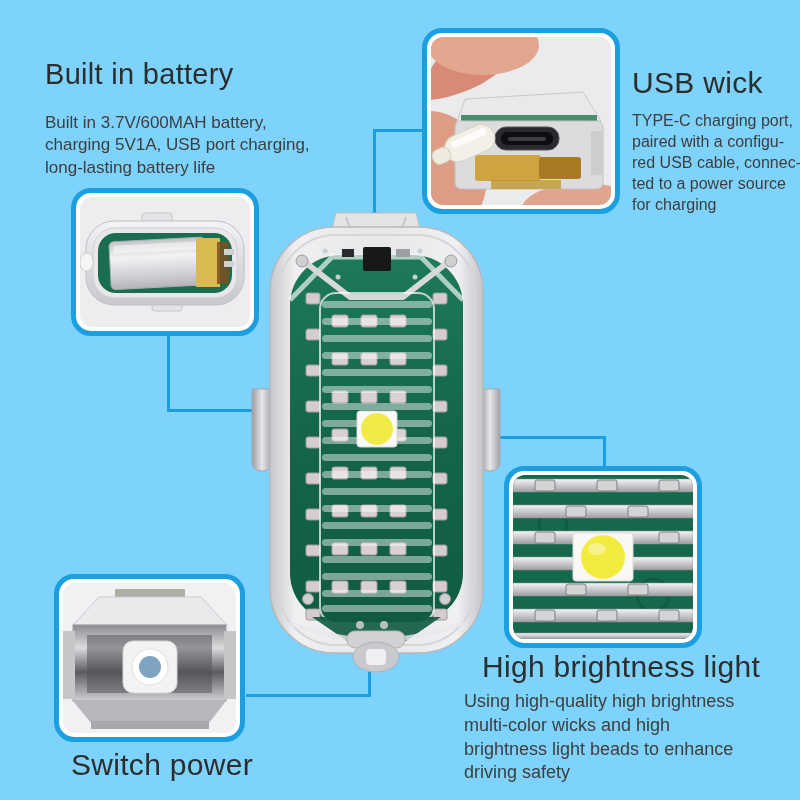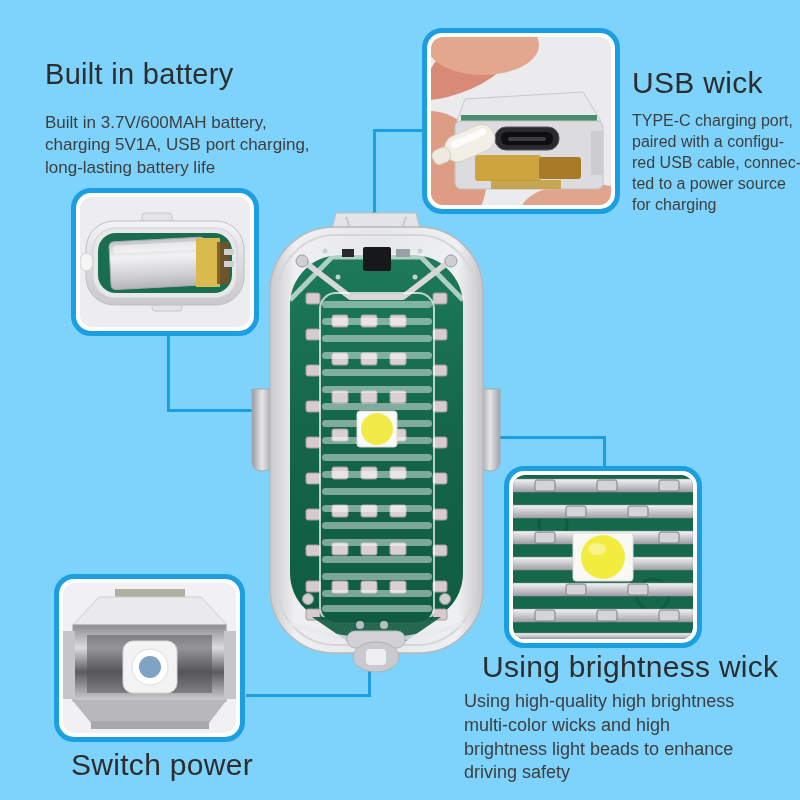--- a/index.html
+++ b/index.html
@@ -26,21 +26,21 @@
 charging 5V1A, USB port charging,
 long-lasting battery life</div>
 
   <div class="callout-title" style="left:632px;top:66px;font-size:30px;">USB wick</div>
   <div class="callout-body" style="left:632px;top:110px;width:172px;font-size:16px;">TYPE-C charging port,
 paired with a configu-
 red USB cable, connec-
 ted to a power source
 for charging</div>
 
-  <div class="callout-title" style="left:482px;top:650px;font-size:30px;">Using brightness wick</div>
+  <div class="callout-title" style="left:482px;top:650px;font-size:30px;">High brightness light</div>
   <div class="callout-body" style="left:464px;top:690px;width:320px;font-size:18px;">Using high-quality high brightness
 multi-color wicks and high
 brightness light beads to enhance
 driving safety</div>
 
   <div class="callout-title" style="left:52px;top:748px;width:220px;text-align:center;font-size:30px;">Switch power</div>
 
   <div class="line" style="left:373px;top:129px;width:53px;height:3px;"></div>
   <div class="line" style="left:373px;top:129px;width:3px;height:92px;"></div>
   <div class="line" style="left:167px;top:334px;width:3px;height:78px;"></div>

